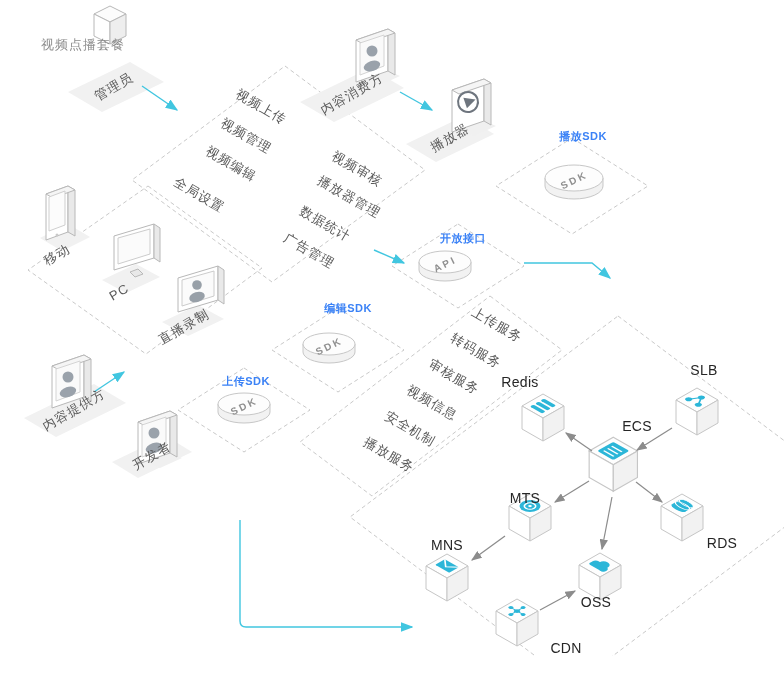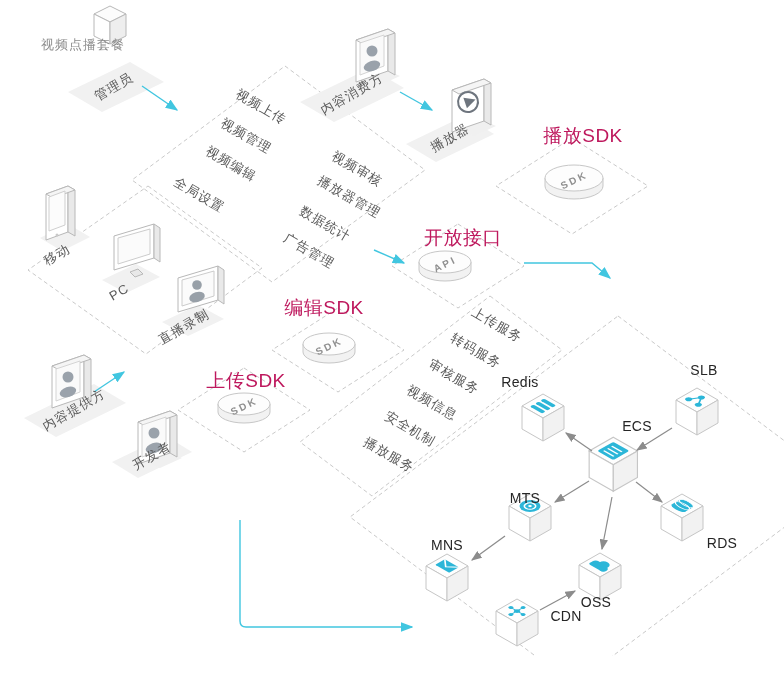--- a/index.html
+++ b/index.html
@@ -7,21 +7,21 @@
           font-family:"Liberation Sans","DejaVu Sans",sans-serif}
   svg.scene{position:absolute;left:0;top:0}
   .rg{fill:none;stroke:#c9c9c9;stroke-width:1;stroke-dasharray:4 3}
   .tile{fill:#f1f1f1;stroke:none}
   .cy{stroke:#41c6e0;stroke-width:1.4;fill:none}
   .ga{stroke:#8c8c8c;stroke-width:1.2;fill:none}
   .lbl{position:absolute;white-space:nowrap;font-size:13px;color:#595959;letter-spacing:1px;
        transform:translate(-50%,-50%)}
   .up{transform:translate(-50%,-50%) rotate(-30deg)}
   .down{transform:translate(-50%,-50%) rotate(30deg)}
-  .strong{font-size:19px;font-weight:400;color:#be185d;letter-spacing:.5px}
+  .strong{font-size:11px;font-weight:700;color:#3b82f6;letter-spacing:.5px}
   .prod{font-size:14px;color:#262626;letter-spacing:.3px}
   .muted{font-size:13px;color:#8c8c8c;letter-spacing:1px}
   .cyl{font-size:10px;font-weight:700;color:#8f8f8f;letter-spacing:2.5px;
        transform:translate(-50%,-50%) rotate(-26deg)}
 </style>
 </head>
 <body>
 
 <div class="canvas">
 
@@ -271,30 +271,30 @@
 
 <div class="lbl down" style="left:497px;top:325px">上传服务</div>
 <div class="lbl down" style="left:476px;top:351px">转码服务</div>
 <div class="lbl down" style="left:454px;top:377px">审核服务</div>
 <div class="lbl down" style="left:432px;top:403px">视频信息</div>
 <div class="lbl down" style="left:410px;top:429px">安全机制</div>
 <div class="lbl down" style="left:389px;top:455px">播放服务</div>
 
 <div class="lbl strong" style="left:583px;top:136px">播放SDK</div>
 <div class="lbl strong" style="left:463px;top:238px">开放接口</div>
-<div class="lbl strong" style="left:324px;top:308px">编辑SDK</div>
+<div class="lbl strong" style="left:348px;top:308px">编辑SDK</div>
 <div class="lbl strong" style="left:246px;top:381px">上传SDK</div>
 
 <div class="lbl cyl" style="left:574px;top:180px">SDK</div>
 <div class="lbl cyl" style="left:445px;top:264px">API</div>
 <div class="lbl cyl" style="left:329px;top:346px">SDK</div>
 <div class="lbl cyl" style="left:244px;top:406px">SDK</div>
 
 <div class="lbl prod" style="left:520px;top:382px">Redis</div>
 <div class="lbl prod" style="left:704px;top:370px">SLB</div>
 <div class="lbl prod" style="left:637px;top:426px">ECS</div>
 <div class="lbl prod" style="left:525px;top:498px">MTS</div>
 <div class="lbl prod" style="left:722px;top:543px">RDS</div>
 <div class="lbl prod" style="left:447px;top:545px">MNS</div>
 <div class="lbl prod" style="left:596px;top:602px">OSS</div>
-<div class="lbl prod" style="left:566px;top:616px">CDN</div>
+<div class="lbl prod" style="left:566px;top:648px">CDN</div>
 
 </div>
 
 </body></html>

